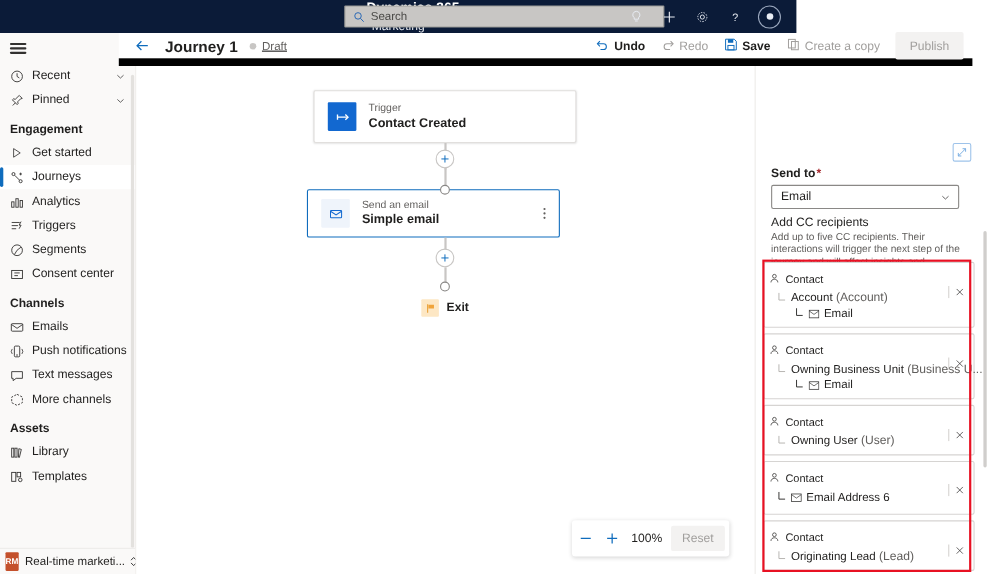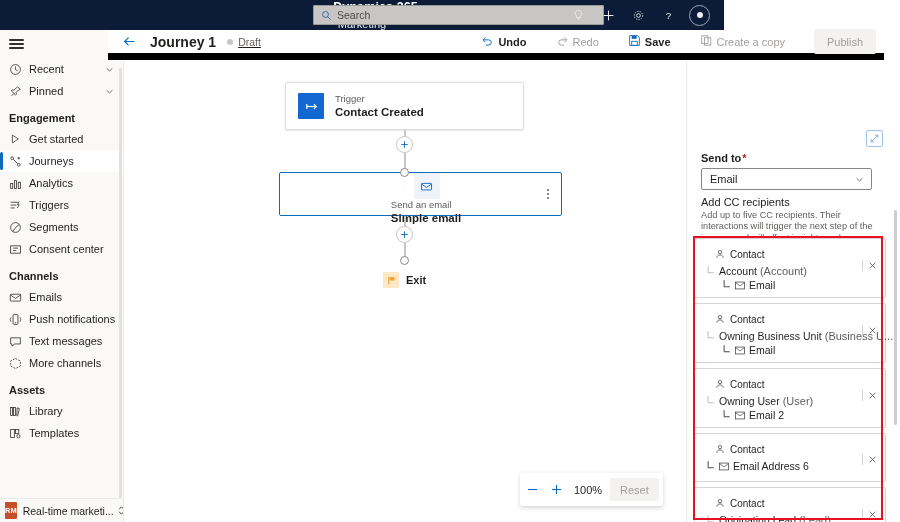--- a/index.html
+++ b/index.html
@@ -79,21 +79,21 @@
   
   .cmdbar {
     position:absolute; left:108px; top:30px; width:776px; height:30px;
     background:#fff; border-bottom:7px solid #000000; display:flex; align-items:center;
   }
   .back-btn { width:28px; height:30px; display:flex; align-items:center; justify-content:center; margin-left:7px; cursor:pointer; }
   .journey-title { font-size:14px; font-weight:bold; color:#201f1e; margin-left:7px; }
   .status-wrap { display:flex; align-items:center; margin-left:11px;text-decoration:underline; }
   .status-dot { width:6px; height:6px; border-radius:50%; background:#c8c6c4; margin-right:5px; }
   .status-txt { font-size:10.5px; color:#605e5c; }
-  .cmd-right { position:absolute; right:8px; display:flex; align-items:center; gap:15px; }
+  .cmd-right { position:absolute; right:8px; display:flex; align-items:center; gap:0; }
   .cmd-btn {
     display:flex; align-items:center; height:24px; padding:0 7px; cursor:pointer;
     font-size:11px; color:#201f1e; border-radius:2px;
   }
   .cmd-btn.dim { color:#a19f9d; cursor:default; }
   .cmd-btn span.lbl { margin-left:4px; font-weight:bold; }
   .cmd-btn.dim span.lbl { font-weight:normal; }
   .publish-btn {
     height:25px; min-width:62px; background:#f3f2f1; color:#a19f9d; font-size:11px;
     display:flex; align-items:center; justify-content:center; margin-left:7px; border-radius:2px; cursor:default;
@@ -103,21 +103,21 @@
   .canvas {
     position:absolute; left:124px; top:60px; width:562px; height:462px; background:#fff;
     overflow:hidden;
   }
   .node {
     position:absolute; background:#fff; border:1px solid #e1dfdd; border-radius:2px;
     display:flex; align-items:center; box-shadow:0 .6px 1.8px rgba(0,0,0,.10);
   }
   .node.trigger { left:161px; top:22px; width:239px; height:48px; }
   .node.email {
-    left:155px; top:112px; width:283px; height:44px; border:1.8px solid #0f6cbd; box-shadow:none;flex-direction:column;
+    left:155px; top:112px; width:230px; height:44px; border:1.8px solid #0f6cbd; box-shadow:none;
   }
   .node-ico {
     width:26px; height:26px; display:flex; align-items:center; justify-content:center;
     margin-left:12px; flex:0 0 26px; border-radius:1px;
   }
   .ico-trigger { background:#1268d0; }
   .ico-email { background:#eff4fb; }
   .node-txt { margin-left:11px; }
   .node-sub { font-size:9.5px; color:#605e5c; line-height:12px; }
   .node-title { font-size:11.5px; font-weight:bold; color:#201f1e; line-height:14px; }
@@ -180,21 +180,21 @@
   .sec-desc {
     position:absolute; left:14px; top:150px; width:178px; font-size:9.2px; color:#605e5c; line-height:11.3px;
   }
   .lnk { color:#0f6cbd; text-decoration:underline; cursor:pointer; }
 
   .cc-list { position:absolute; left:7px; top:178px; width:192px; }
   .cc-card {
     border:1px solid #d6d4d2; border-radius:2px; background:#fff;
     padding:6px 0 6px 0; margin-bottom:5px; position:relative;
   }
-  .cc-l1 { display:flex; align-items:center; padding-left:20px; }
+  .cc-l1 { display:flex; align-items:center; padding-left:4px; }
   .cc-l1-txt { font-size:10px; color:#201f1e; margin-left:5px; }
   .cc-l2 { display:flex; align-items:center; padding-left:12px; margin-top:2px; }
   .cc-l3 { display:flex; align-items:center; padding-left:28px; margin-top:2px; }
   .elbow { flex:0 0 9px; display:flex; }
   .cc-main { font-size:10.5px; color:#201f1e; margin-left:3px; white-space:nowrap; }
   .cc-ent { font-size:11px; color:#605e5c; margin-left:3px; white-space:nowrap; }
   .cc-mail-ico { margin-left:3px; display:flex; }
   .cc-mail-txt { font-size:10.5px; color:#201f1e; margin-left:4px; white-space:nowrap; }
   .cc-x {
     position:absolute; right:6px; top:20px; width:13px; height:13px;
@@ -694,34 +694,20 @@
         </div>
         <div class="cc-l2">
           <span class="elbow">
             <svg width="8" height="10" viewBox="0 0 10 12">
                 <path d="M1.4 0v8.2h7" fill="none" stroke="#b5b3b0" stroke-width="1.1"></path>
               </svg>
           </span>
           <span class="cc-main">Owning User</span>
           <span class="cc-ent">(User)</span>
         </div>
-        <div class="cc-l3">
-          <span class="elbow">
-            <svg width="8" height="10" viewBox="0 0 10 12">
-                <path d="M1.4 0v8.2h7" fill="none" stroke="#323130" stroke-width="1.1"></path>
-              </svg>
-          </span>
-          <span class="cc-mail-ico">
-            <svg width="10" height="9" viewBox="0 0 16 13">
-                <rect x="1" y="1" width="14" height="11" fill="none" stroke="#323130" stroke-width="1.1"></rect>
-                <path d="M1 2l7 5 7-5" fill="none" stroke="#323130" stroke-width="1"></path>
-              </svg>
-          </span>
-          <span class="cc-mail-txt">Email 2</span>
-        </div>
         <div class="cc-x">
           <svg width="9" height="9" viewBox="0 0 16 16">
               <line x1="3" y1="3" x2="13" y2="13" stroke="#323130" stroke-width="1.2"></line>
               <line x1="13" y1="3" x2="3" y2="13" stroke="#323130" stroke-width="1.2"></line>
             </svg>
         </div>
       </div>
 
       <div class="cc-card two-level" style="padding-bottom:9px;">
         <div class="cc-l1">

